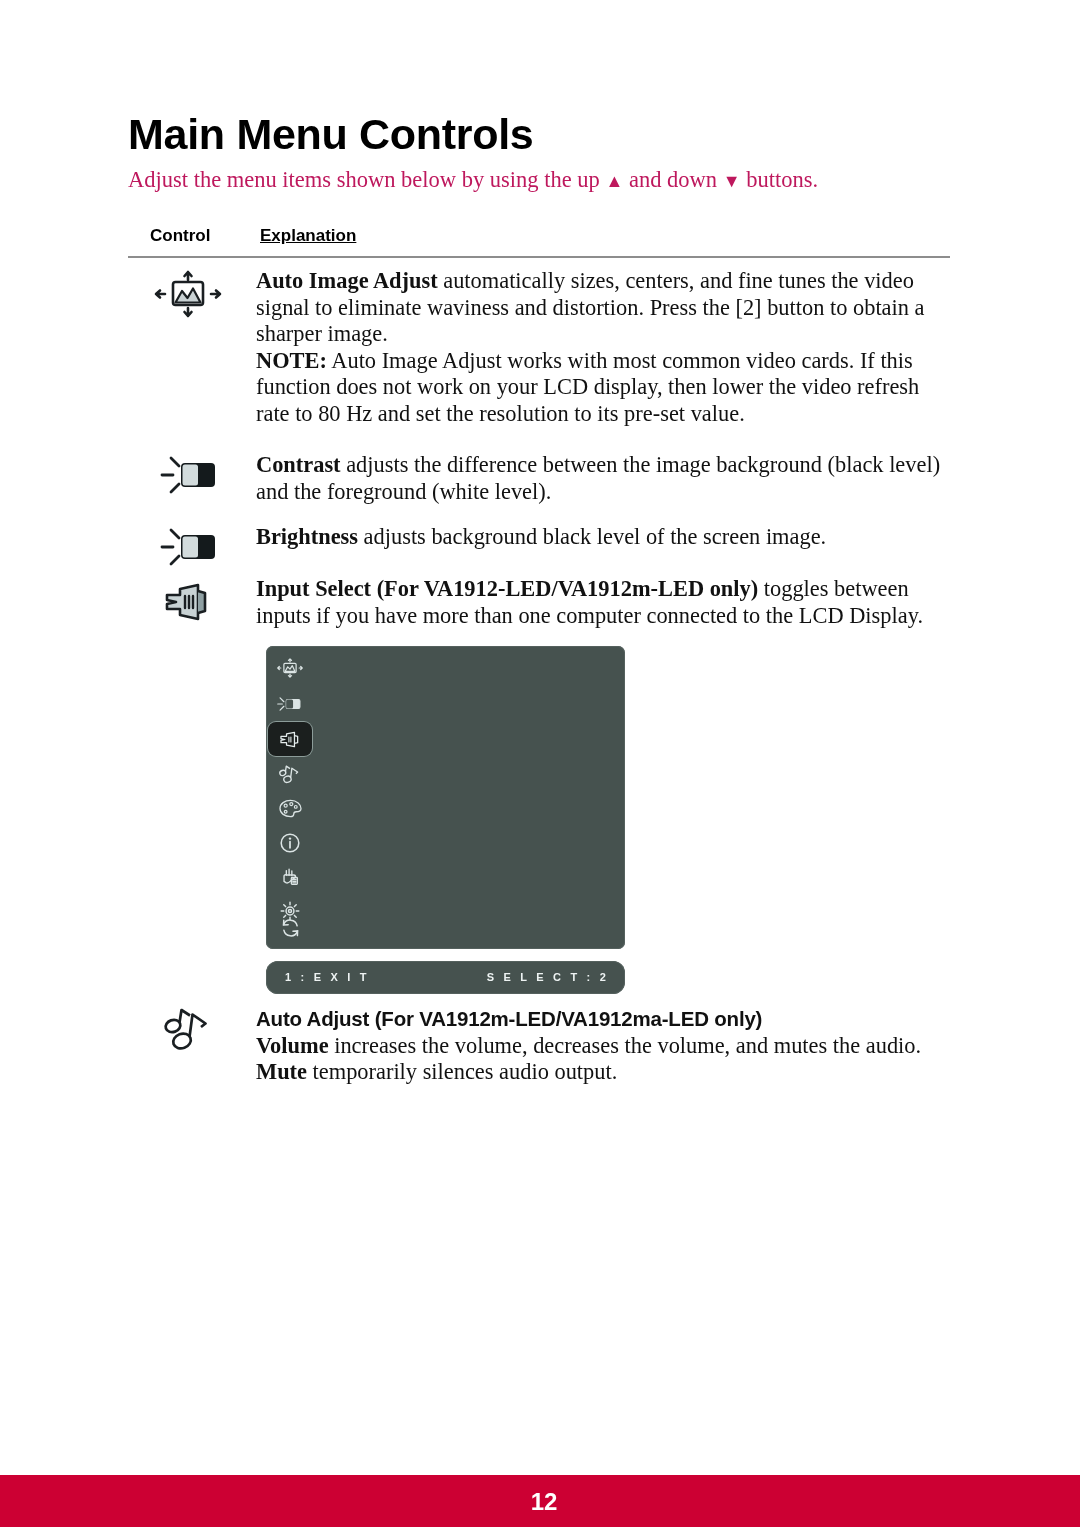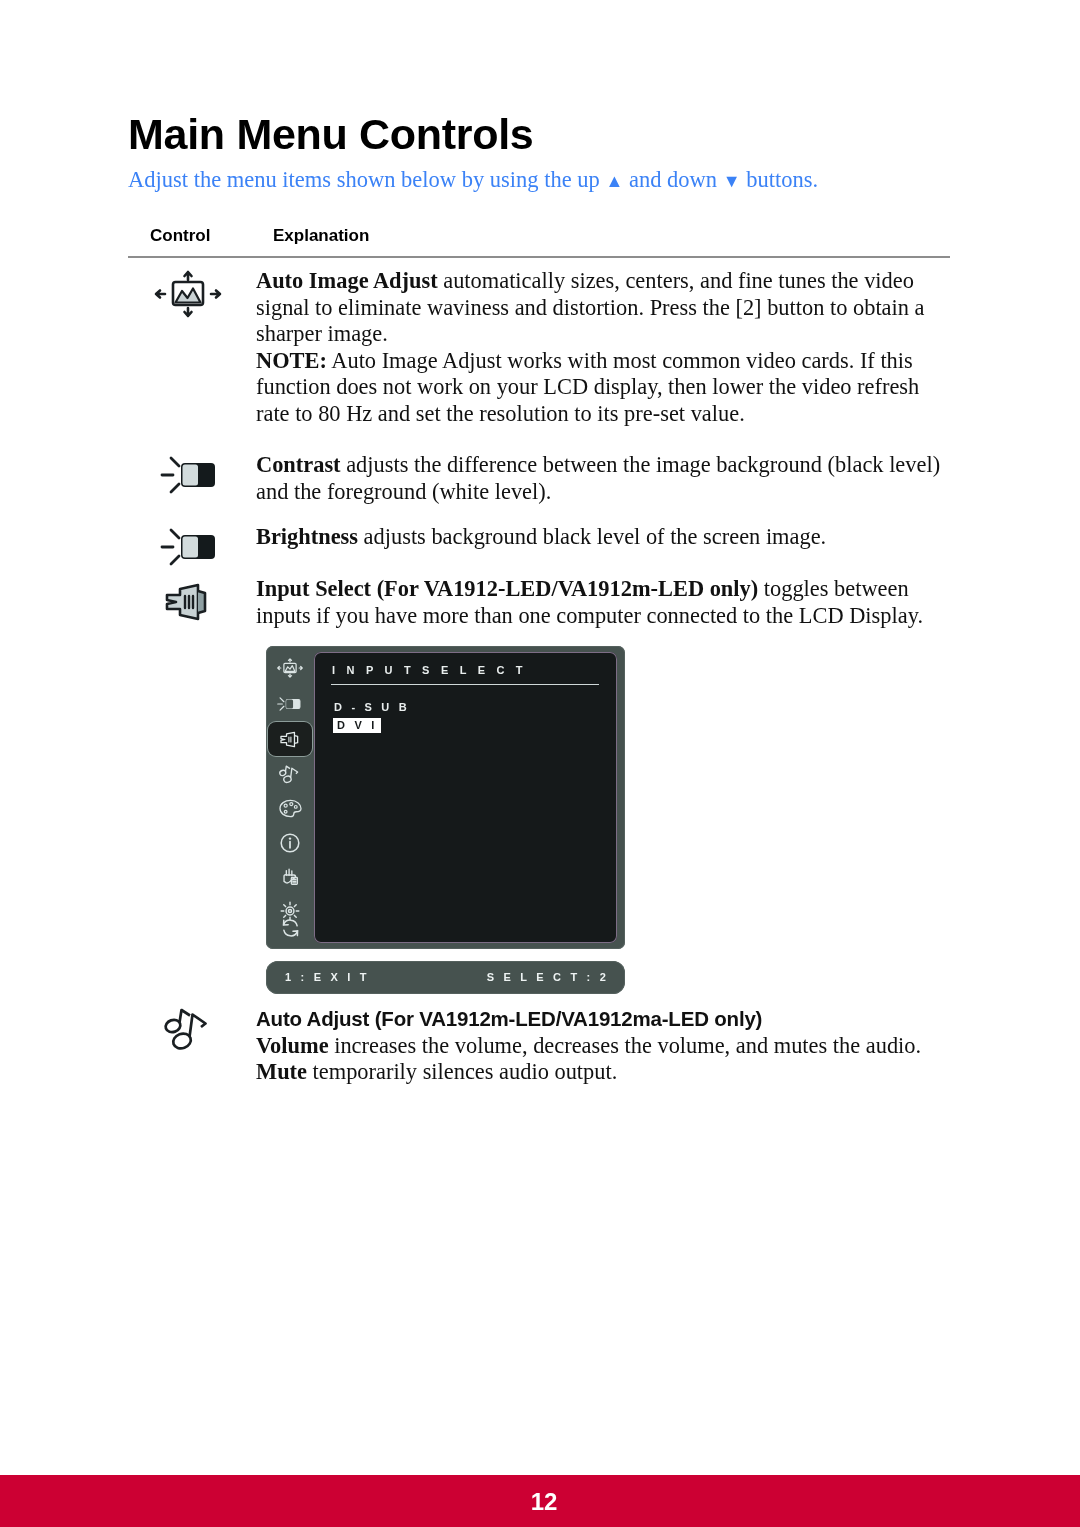--- a/index.html
+++ b/index.html
@@ -35,39 +35,39 @@
     color: #000;
     white-space: nowrap;
   }
 
   .intro {
     position: absolute;
     left: 128px;
     top: 166px;
     font-size: 22.5px;
     line-height: 28px;
-    color: #3b82f6;
+    color: #be185d;
     white-space: nowrap;
   }
   .tri { font-size: 18px; line-height: 1; }
 
   
   .thead {
     position: absolute;
     left: 128px;
     top: 226px;
     width: 822px;
     height: 30px;
     font-family: "Liberation Sans", "DejaVu Sans", sans-serif;
     font-weight: bold;
     font-size: 17px;
     color: #000;
   }
   .thead .c1 { position: absolute; left: 22px; top: 0; }
-  .thead .c2 { position: absolute; left: 145px; top: 0; }
+  .thead .c2 { position: absolute; left: 132px; top: 0; text-decoration: underline; }
 
   .rule {
     position: absolute;
     left: 128px;
     top: 256px;
     width: 822px;
     height: 2px;
     background: #8d8d8d;
   }
 
@@ -408,26 +408,20 @@
             <g fill="none" stroke="#dbe4e4" stroke-width="1.7" stroke-linecap="round">
               <path d="M20.5 9.5 A8 8 0 0 0 5.2 8.2"></path>
               <path d="M5.5 14.5 A8 8 0 0 0 20.8 15.8"></path>
               <path d="M5.4 3.2 L5.1 8.6 L10.4 8.2"></path>
               <path d="M20.8 20.6 L21 15.3 L15.8 15.7"></path>
             </g>
           </svg>
         </div>
       </div>
 
-      <div class="osd-screen">
-        <div class="osd-title">I N P U T   S E L E C T</div>
-        <div class="osd-titlerule"></div>
-        <div class="osd-opt" id="osd-opt-0">D - S U B</div>
-        <div class="osd-opt" id="osd-opt-1">D V I</div>
-      </div>
     </div>
 
     <div class="osd-bar">
       <span class="left">1 : E X I T</span>
       <span class="right">S E L E C T : 2</span>
     </div>
   </div>
 
   <div class="row" id="row-audio">
     <div class="icon-cell">

